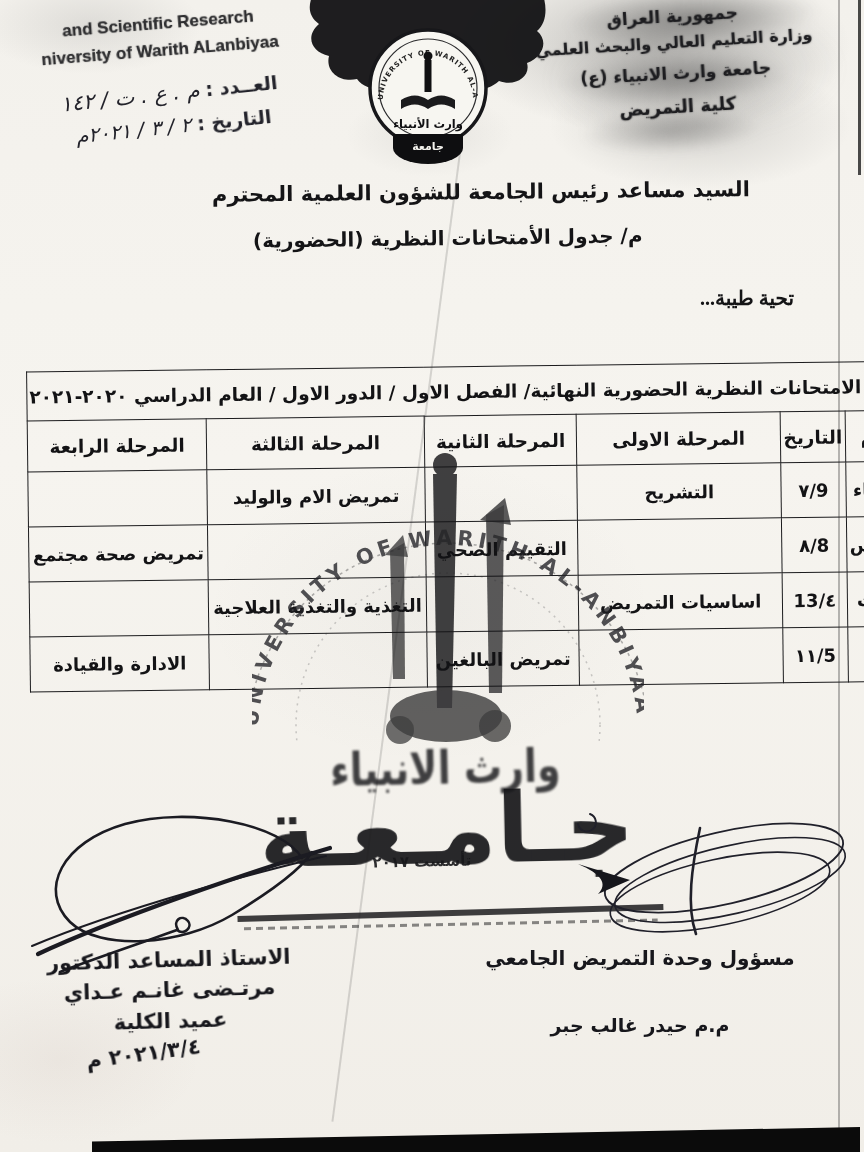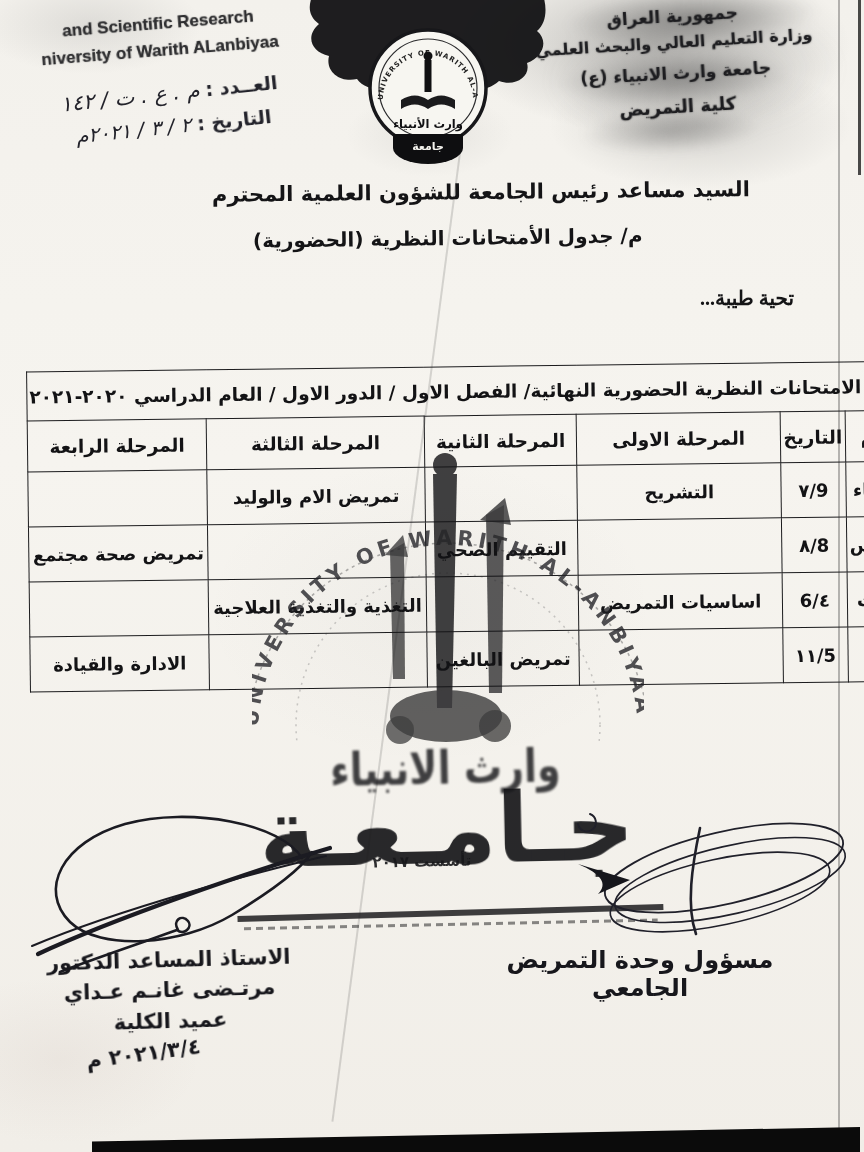--- a/index.html
+++ b/index.html
@@ -71,21 +71,21 @@
       background:repeating-linear-gradient(90deg,#2a2a2a 0 7px,transparent 7px 12px);}
   
   .sig-left{left:30px;top:808px;width:310px;height:165px;}
   .sig-right{left:572px;top:806px;width:295px;height:145px;}
   .sgn-left{left:22px;top:948px;width:296px;text-align:center;transform:rotate(-1.6deg);color:#17171c;}
   .sgn-left .t{font-size:21px;font-weight:bold;margin-bottom:6px;}
   .sgn-left .n{font-size:21px;font-weight:bold;letter-spacing:3px;margin-bottom:7px;}
   .sgn-left .r{font-size:21px;font-weight:bold;margin-bottom:8px;}
   .sgn-left .d{font-size:21px;font-weight:bold;transform:rotate(-6deg);margin-right:56px;letter-spacing:1px;}
   .sgn-right{left:478px;top:946px;width:324px;text-align:center;color:#17171c;}
-  .sgn-right .t{font-size:24px;font-weight:bold;margin-bottom:44px;}
+  .sgn-right .t{font-size:20px;font-weight:bold;margin-bottom:44px;}
   .sgn-right .n{font-size:19px;font-weight:bold;}
   
   .crease{left:460px;top:145px;width:1.5px;height:985px;background:rgba(40,40,40,.16);transform:rotate(7.5deg);transform-origin:top center;}
   .edge-r1{left:838px;top:0;width:2px;height:1152px;background:rgba(40,40,40,.32);}
   .edge-r2{left:858px;top:0;width:3px;height:175px;background:rgba(15,15,15,.75);}
   .bottom-bar{left:92px;right:4px;bottom:0;height:26px;background:#0b0b0b;
       clip-path:polygon(0 60%,100% 4%,100% 100%,0 100%);}
 </style>
 </head>
 <body>
@@ -175,21 +175,21 @@
       <tr class="data-row">
         <td>الخميس</td>
         <td>8/٨</td>
         <td></td>
         <td>التقييم الصحي</td>
         <td></td>
         <td>تمريض صحة مجتمع</td>
       </tr>
       <tr class="data-row">
         <td>السبت</td>
-        <td>٤/6</td>
+        <td>٤/13</td>
         <td>اساسيات التمريض</td>
         <td></td>
         <td class="overflow">التغذية والتغذية العلاجية</td>
         <td></td>
       </tr>
       <tr class="data-row">
         <td>الاحد</td>
         <td>5/١١</td>
         <td></td>
         <td>تمريض البالغين</td>
@@ -244,20 +244,21 @@
       <ellipse cx="158" cy="74" rx="118" ry="34" stroke-width="1.6" transform="rotate(-13 158 74)"></ellipse>
       <ellipse cx="148" cy="86" rx="112" ry="33" stroke-width="1.6" transform="rotate(-12 148 86)"></ellipse>
       <path d="M128,22 C120,60 114,100 124,128" stroke-width="2.6"></path>
       <path d="M18,8 a9,9 0 1 1 -12,10" stroke-width="2"></path>
     </g>
     <path d="M6,58 L58,74 L26,88 C36,78 30,68 6,58 Z" fill="#16161c"></path>
   </svg>
 
   <div class="abs sgn-right ar">
     <div class="t">مسؤول وحدة التمريض الجامعي</div>
+    <div class="n">م.م حيدر غالب جبر</div>
   </div>
 
   <div class="abs sgn-left ar">
     <div class="t">الاستاذ المساعد الدكتور</div>
     <div class="n">مرتـضى غانـم عـداي</div>
     <div class="r">عميد الكلية</div>
     <div class="d">٢٠٢١/٣/٤ م</div>
   </div>
 
   <div class="abs bottom-bar"></div>

